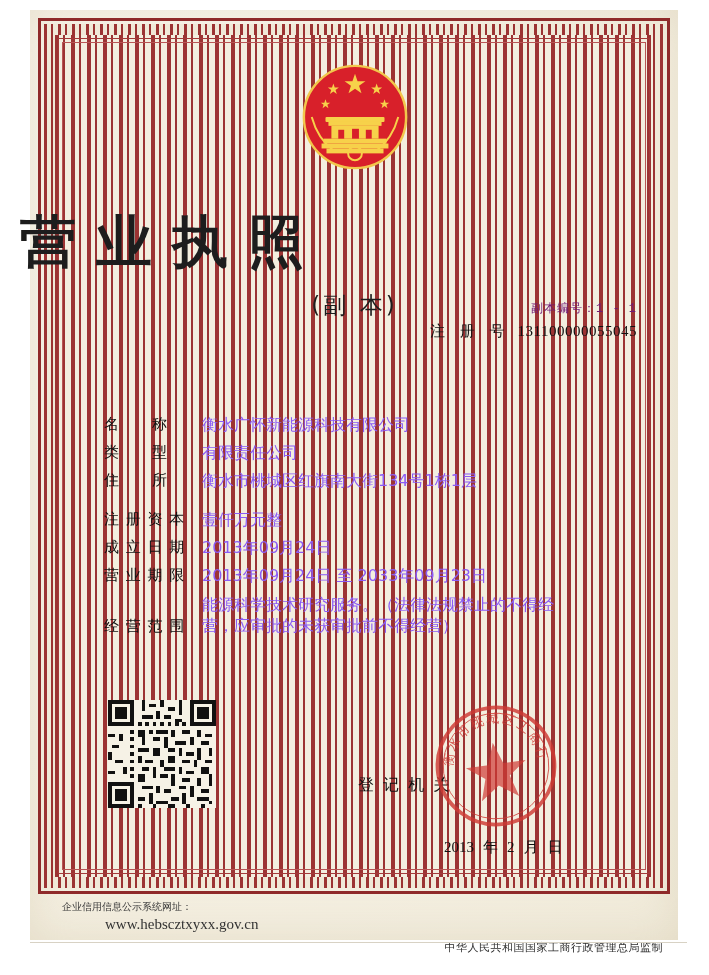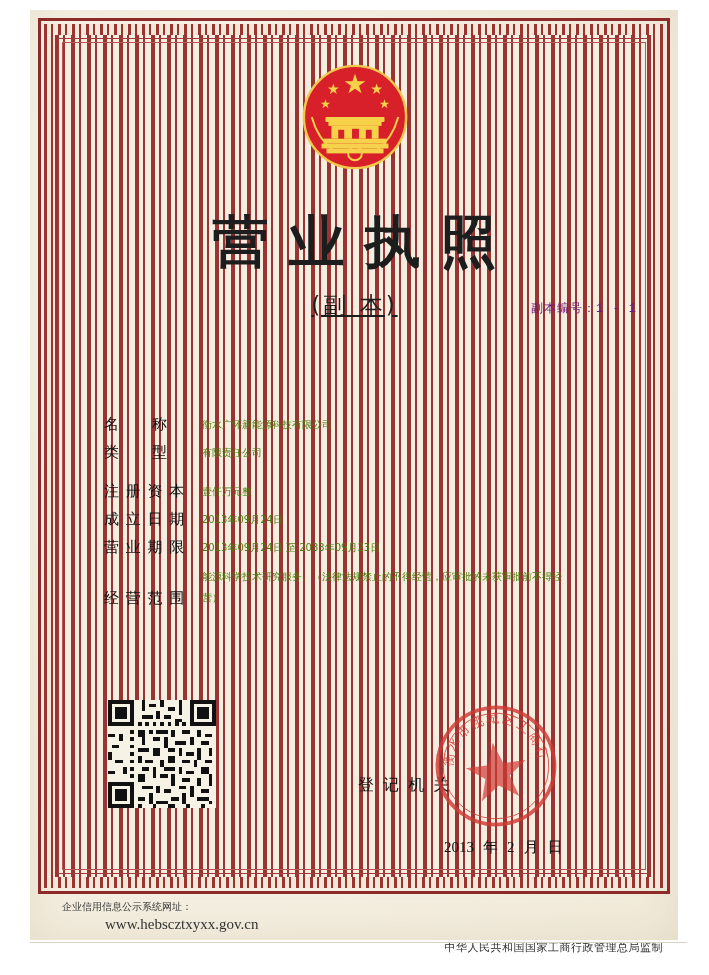--- a/index.html
+++ b/index.html
@@ -111,38 +111,37 @@
     top: 58px;
     width: 118px;
     height: 118px;
   }
 
   
   .title {
     position: absolute;
     left: 0; right: 0;
     top: 205px;
-    text-align: center;
+    text-align: left;
     font-family: "DejaVu Sans", "Liberation Sans", sans-serif;
     font-size: 56px;
     font-weight: bold;
     letter-spacing: 20px;
     color: #1d1d1d;
     text-indent: 20px;
   }
   .subtitle {
     position: absolute;
     left: 0; right: 0;
     top: 290px;
     text-align: center;
     font-family: "DejaVu Sans", "Liberation Sans", sans-serif;
     font-size: 23px;
     letter-spacing: 3px;
     color: #1d1d1d;
-    text-decoration: underline;
   }
 
   
   .copy-no {
     position: absolute;
     right: 72px;
     top: 300px;
     font-family: Liberation Mono, monospace;
     font-size: 12px;
     color: #701a75;
@@ -183,23 +182,23 @@
   }
   .field .k {
     width: 98px;
     flex: 0 0 98px;
     font-size: 15px;
     color: #111;
     white-space: nowrap;
   }
   .k.sp0 { letter-spacing: 1px; }
   .field .v {
-    font-size: 10px;
+    font-size: 16px;
     line-height: 19px;
-    color: #4d7c0f;
+    color: #8b5cf6;
     flex: 1 1 auto;
   }
   .gap-big { height: 11px; }
   .v.scope {
     line-height: 21px;
     width: 378px;
   }
 
   
   .qr {
@@ -328,33 +327,40 @@
       <circle cx="60" cy="97" r="7"></circle>
     </g>
   </svg>
 
   <div class="title">营业执照</div>
   <div class="subtitle">(副 本)</div>
 
   <div class="copy-no">
     <span>副本编号：</span><span>1 - 1</span>
   </div>
+  <div class="reg-no-row">
+    <span class="lbl">注 册 号</span><span class="val">131100000055045</span>
+  </div>
 
   <div class="fields">
 
     <div class="field">
       <div class="k sp0">名　　称</div>
       <div class="v">衡水广怀新能源科技有限公司</div>
     </div>
 
     <div class="field">
       <div class="k sp0">类　　型</div>
       <div class="v">有限责任公司</div>
     </div>
 
+    <div class="field">
+      <div class="k sp0">住　　所</div>
+      <div class="v">衡水市桃城区红旗南大街134号1栋1层</div>
+    </div>
 
     <div class="gap-big"></div>
 
 
     <div class="field">
       <div class="k sp0">注 册 资 本</div>
       <div class="v">壹仟万元整</div>
     </div>
 
     <div class="field">

